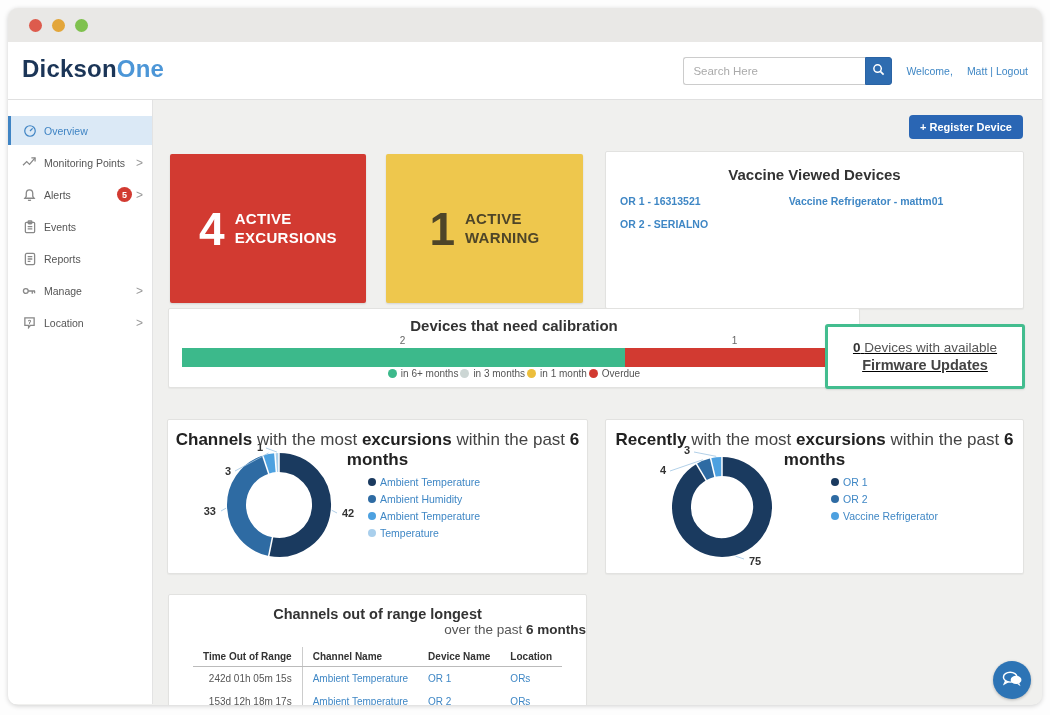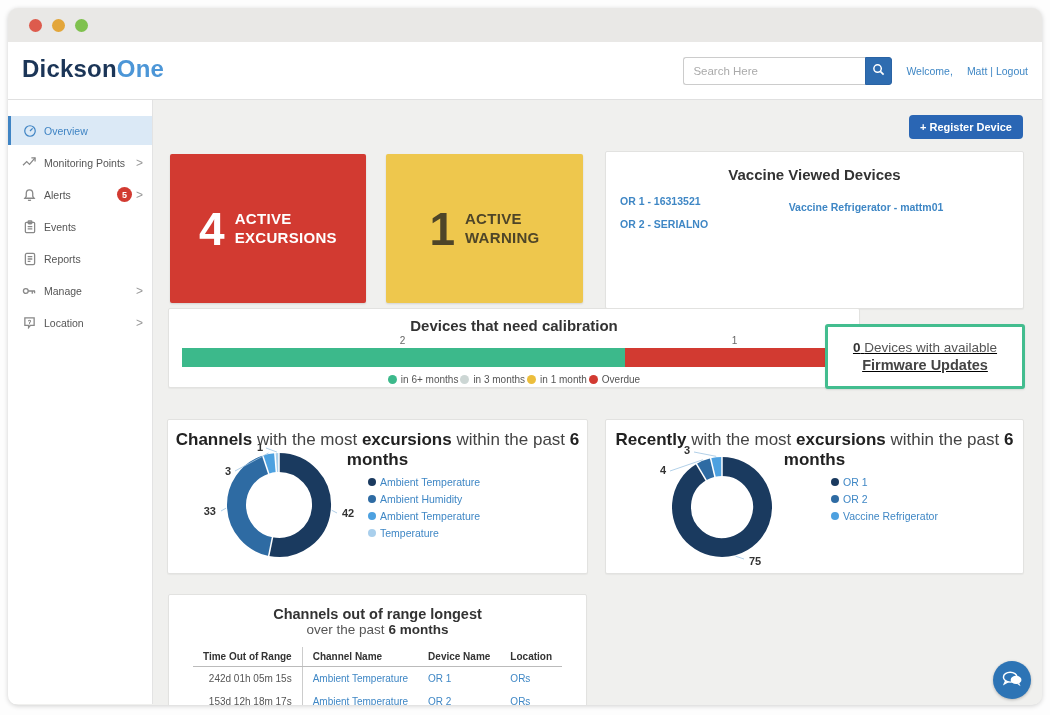--- a/index.html
+++ b/index.html
@@ -44,40 +44,40 @@
   .card-num { font-size:46px; font-weight:bold; line-height:1; }
   .card-label { font-size:15px; font-weight:bold; margin-left:10px; line-height:1.25; letter-spacing:.3px; }
   
   .rv-title { text-align:center; font-size:15px; font-weight:bold; color:#333; margin-top:14px; }
   .rv-link { position:absolute; font-size:10.5px; font-weight:bold; color:#3f87c5; text-decoration:none; }
   
   .calib-title { text-align:center; font-size:15px; font-weight:bold; color:#333; margin-top:8px; }
   .calib-lblrow { display:flex; margin:1px 13px 0 13px; height:13px; }
   .calib-lblrow span { text-align:center; font-size:10px; color:#666; }
   .calib-bar { display:flex; margin:0 13px; height:19px; }
-  .calib-legend { display:flex; justify-content:center; gap:2px; margin-top:7px;text-align:right; }
+  .calib-legend { display:flex; justify-content:center; gap:2px; margin-top:1px;text-align:right; }
   .legend-item { display:flex; align-items:center; gap:4px; font-size:10px; color:#555; }
   .legend-dot { width:9px; height:9px; border-radius:50%; }
   
   .fw-box { position:absolute; background:#fff; border:3px solid #43bd8f; border-radius:3px; box-shadow:0 1px 2px rgba(0,0,0,.1);
             display:flex; flex-direction:column; align-items:center; justify-content:center;text-decoration:underline; }
   .fw-line1 { font-size:13.5px; color:#555; }
   .fw-line1 b { color:#333; }
   .fw-line2 { font-size:14.5px; font-weight:bold; color:#444; margin-top:2px; }
   
   .chart-title { text-align:center; font-size:17px; color:#444; margin-top:10px; }
   .chart-title b { color:#222; }
   .donut-svg { position:absolute; left:0; top:24px; }
   .chart-legend { position:absolute; }
   .chart-legend .legend-item { margin-bottom:5px; }
   .chart-legend .legend-item span.txt { color:#3f87c5; font-size:10.5px; cursor:pointer; }
   .chart-legend .legend-dot { width:8px; height:8px; }
   
   .tbl-title1 { text-align:center; font-size:14.5px; font-weight:bold; color:#333; margin-top:11px; }
-  .tbl-title2 { text-align:center; font-size:13.5px; color:#555; margin-top:0; }
+  .tbl-title2 { text-align:right; font-size:13.5px; color:#555; margin-top:0; }
   .tbl-title2 b { color:#333; }
   table.range-tbl { margin:10px auto 0 auto; border-collapse:collapse; font-size:10px; }
   .range-tbl th { font-weight:bold; color:#333; text-align:left; padding:4px 10px; border-bottom:1px solid #bbb; }
   .range-tbl th:first-child { text-align:right; border-right:1px solid #ccc; }
   .range-tbl td { padding:6px 10px; color:#555; }
   .range-tbl td:first-child { text-align:right; border-right:1px solid #ccc; }
   .range-tbl td.lnk { color:#3f87c5; cursor:pointer; }
   
   .chat-btn { position:absolute; left:840px; top:561px; width:38px; height:38px; border-radius:50%;
               background:#2d74b5; border:none; display:flex; align-items:center; justify-content:center;
@@ -209,21 +209,21 @@
         <span class="card-num">1</span>
         <span class="card-label">
           <span>ACTIVE</span><br>
           <span>WARNING</span>
         </span>
       </div>
 
       <div class="panel" style="left:452px; top:51px; width:419px; height:158px;">
         <div class="rv-title">Vaccine Viewed Devices</div>
         <a class="rv-link" style="left:14px; top:43px;">OR 1 - 16313521</a>
-        <a class="rv-link" style="left:110px; top:43px; width:300px; text-align:center;margin-top:6px;">Vaccine Refrigerator - mattm01</a>
+        <a class="rv-link" style="left:110px; top:43px; width:300px; text-align:center;">Vaccine Refrigerator - mattm01</a>
         <a class="rv-link" style="left:14px; top:66px;">OR 2 - SERIALNO</a>
       </div>
 
       <div class="panel" style="left:15px; top:208px; width:692px; height:80px;">
         <div class="calib-title">Devices that need calibration</div>
         <div class="calib-lblrow" id="calib-labels">
             <span style="flex-grow: 2;">2</span>
             <span style="flex-grow: 1;">1</span>
           </div>
         <div class="calib-bar" id="calib-bar">

